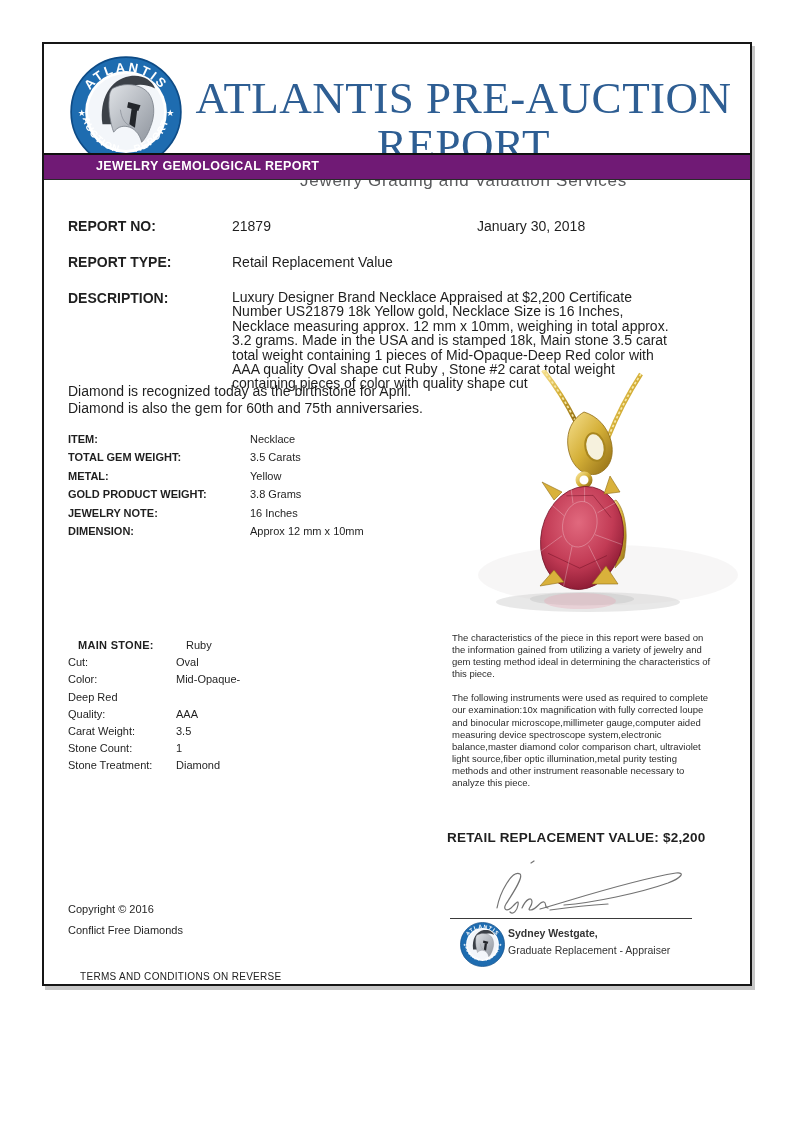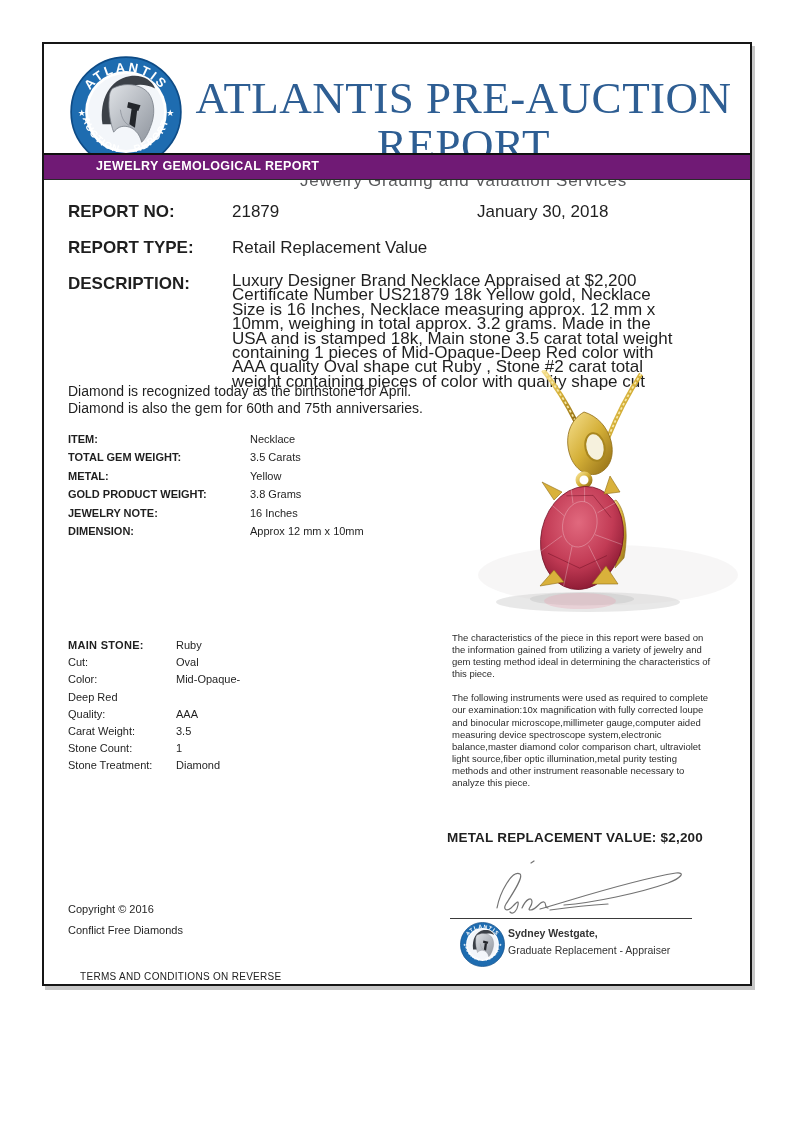--- a/index.html
+++ b/index.html
@@ -19,36 +19,36 @@
     font-size:45px; color:#2e5e93; letter-spacing:.5px; line-height:1.05;
   }
   .report-subtitle { margin-top:1px; font-size:17px; color:#58595b; letter-spacing:.7px; }
   .banner {
     position:absolute; left:0; right:0; top:109px; height:27px;
     background:#701a75; border-top:2px solid #101010; border-bottom:1px solid #2a2a2a;
     color:#ffffff; font-size:12.5px; font-weight:bold; letter-spacing:.4px;
     line-height:23px; padding-left:52px;
   }
   
-  .rrow { position:absolute; left:24px; right:20px; font-size:17px; }
+  .rrow { position:absolute; left:24px; right:20px; font-size:14px;margin-top:16px; }
   .rrow.r1 { top:158px; } .rrow.r2 { top:194px; } .rrow.r3 { top:230px; }
   .rlabel { display:inline-block; width:164px; font-weight:bold; vertical-align:top; }
   .rvalue { vertical-align:top; }
   .rdate { position:absolute; left:409px; top:0; }
   .desc { display:inline-block; width:442px; line-height:14.4px; vertical-align:top; }
   
   .gem-note { position:absolute; left:24px; top:339px; font-size:14px; line-height:17px; }
   .item-fields { position:absolute; left:24px; top:386px; font-size:11px; line-height:18.4px; }
   .flabel { display:inline-block; width:182px; font-weight:bold; }
   
   .pendant { position:absolute; left:424px; top:326px; width:282px; height:256px; }
   
   .stone { position:absolute; left:24px; top:593px; font-size:11px; line-height:17.2px; }
   .slabel { display:inline-block; width:108px; }
-  .slabel.b { font-weight:bold; letter-spacing:.3px; }
+  .slabel.b { font-weight:bold; letter-spacing:.3px;margin-left:10px; }
   
   .analysis { position:absolute; left:408px; top:588px; width:262px; font-size:9.5px; line-height:12.1px; color:#2b2b2b; }
   .analysis p { margin:0 0 12px 0; }
   .retail { position:absolute; left:403px; top:786px; font-size:13.5px; font-weight:bold; letter-spacing:.2px; }
   
   .sig-scribble { position:absolute; left:436px; top:808px; width:232px; height:66px; }
   .sig-line { position:absolute; left:406px; top:874px; width:242px; border-top:1.5px solid #3a3a3a; }
   .logo-small { position:absolute; left:416px; top:878px; width:45px; height:45px; }
   .sig-names { position:absolute; left:464px; top:881px; font-size:10.5px; line-height:16.5px; color:#333; }
   .sig-names .nm { font-weight:bold; }
@@ -191,21 +191,21 @@
       <div><span class="slabel">Stone Count:</span><span>1</span></div>
       <div><span class="slabel">Stone Treatment:</span><span>Diamond</span></div>
     </div>
 
     <div class="analysis">
       <p>The characteristics of the piece in this report were based on the information gained from utilizing a variety of jewelry and gem testing method ideal in determining the characteristics of this piece.</p>
       <p>The following instruments were used as required to complete our examination:10x magnification with fully corrected loupe and binocular microscope,millimeter gauge,computer aided measuring device spectroscope system,electronic balance,master diamond color comparison chart, ultraviolet light source,fiber optic illumination,metal purity testing methods and other instrument reasonable necessary to analyze this piece.</p>
     </div>
 
     <div class="retail">
-      <span>METAL REPLACEMENT VALUE:</span>
+      <span>RETAIL REPLACEMENT VALUE:</span>
       <span>$2,200</span>
     </div>
 
     <svg class="sig-scribble" viewBox="0 0 232 66">
       <g fill="none" stroke="#5a5a5a" stroke-width="1.2" stroke-linecap="round" opacity=".85">
         <path d="M 51,11 l 3,-2"></path>
         <path d="M 17,56 C 20,40 32,18 40,22 C 44,25 31,44 26,52 C 23,57 26,60 31,56 C 36,51 39,47 38,53 C 37,59 33,63 30,60"></path>
         <path d="M 42,56 C 46,47 52,44 52,50 C 52,55 46,58 51,58 C 57,57 60,49 64,50 C 67,51 64,56 68,56"></path>
         <path d="M 60,57 C 92,48 152,28 196,21 C 206,20 201,26 188,31 C 160,41 112,51 84,53"></path>
         <path d="M 70,58 C 92,55 112,53 128,52"></path>

